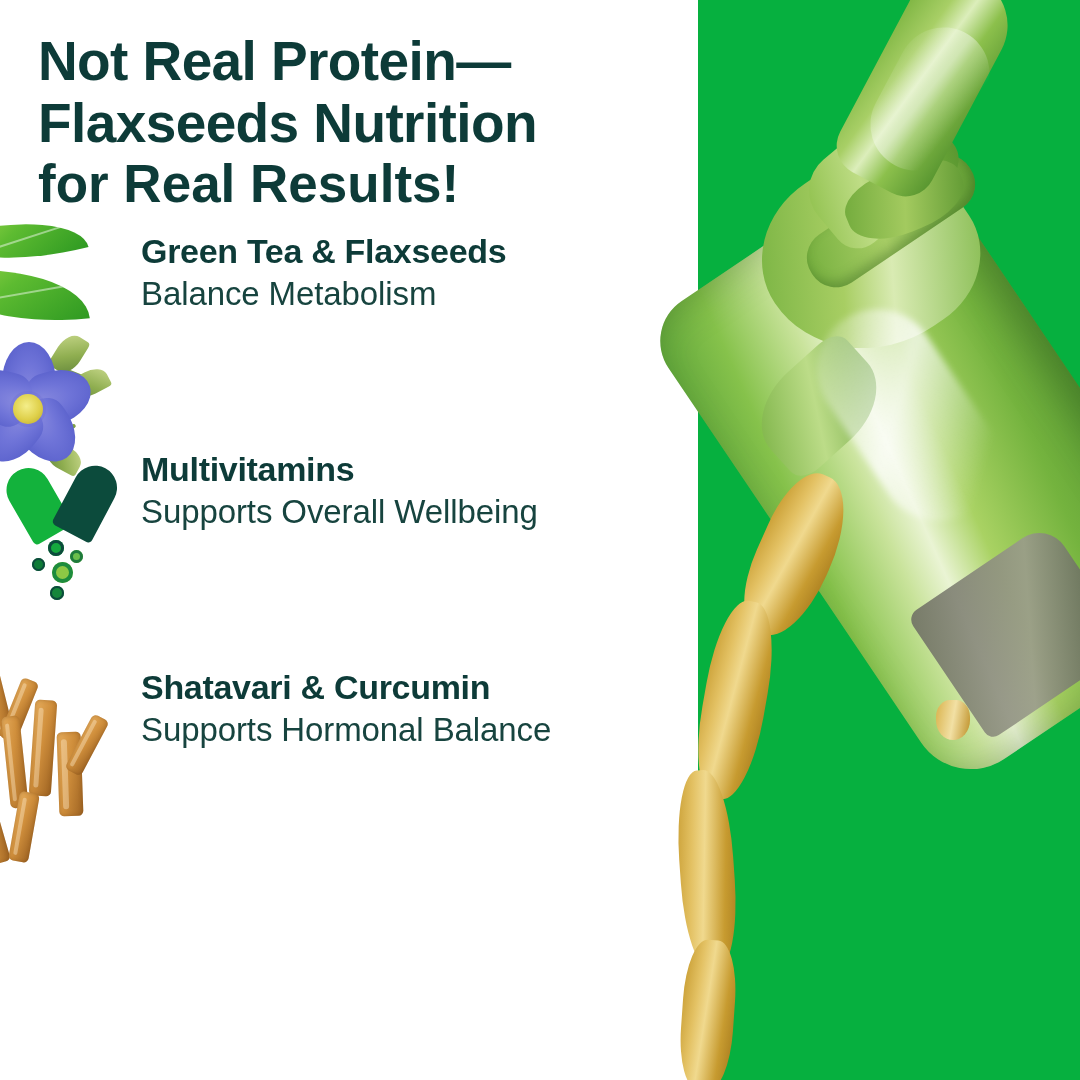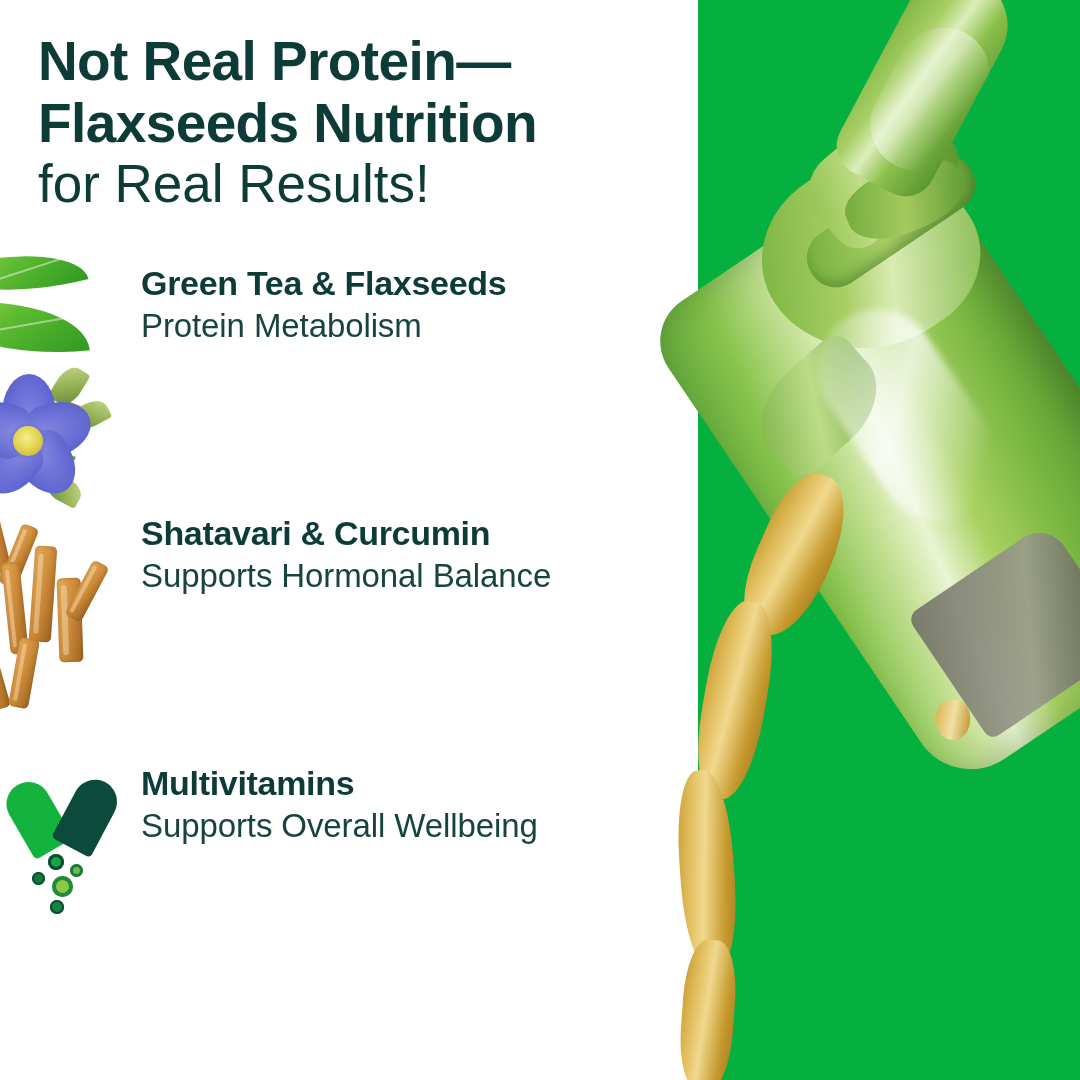--- a/index.html
+++ b/index.html
@@ -41,38 +41,37 @@
     color: #0D3B38;
     letter-spacing: -0.6px;
     white-space: nowrap;
   }
   .hl-bold {
     font-weight: 700;
     font-size: 55px;
     line-height: 62px;
   }
   .hl-light {
-    font-weight: 400;
+    font-weight: 700;
     font-size: 53px;
     line-height: 60px;
     letter-spacing: 0px;
   }
 
   
   .features {
     position: absolute;
     left: 0;
     top: 230px;
     width: 700px;
     z-index: 5;
   }
   .feature-row {
     position: relative;
     height: 218px;
-    margin-top: 32px;
   }
   .feature-text {
     position: absolute;
     left: 141px;
     top: 0;
   }
   .feature-title {
     color: #0D3B38;
     font-weight: 700;
     font-size: 34px;
@@ -394,59 +393,59 @@
           <div class="petal p1"></div>
           <div class="petal p2"></div>
           <div class="petal p3"></div>
           <div class="petal p4"></div>
           <div class="petal p5"></div>
           <div class="flower-center"></div>
         </div>
       </div>
       <div class="feature-text">
         <div class="feature-title">Green Tea &amp; Flaxseeds</div>
-        <div class="feature-sub">Protein Metabolism</div>
-      </div>
-    </div>
-
-    <div class="feature-row">
-      <div class="feature-visual r2-visual">
-
-        <div class="root" style="left:32px; top:-4px;  width:20px; height:70px; transform:rotate(-14deg);"></div>
-        <div class="root" style="left:56px; top:8px;   width:18px; height:64px; transform:rotate(22deg);"></div>
-
-        <div class="root" style="left:22px; top:52px;  width:20px; height:88px; transform:rotate(6deg);"></div>
-        <div class="root" style="left:52px; top:46px;  width:18px; height:92px; transform:rotate(-6deg);"></div>
-        <div class="root" style="left:78px; top:30px;  width:22px; height:96px; transform:rotate(4deg);"></div>
-        <div class="root" style="left:104px;top:62px;  width:24px; height:84px; transform:rotate(-2deg);"></div>
-        <div class="root" style="left:124px;top:44px;  width:18px; height:62px; transform:rotate(28deg);"></div>
-
-        <div class="root" style="left:28px; top:112px; width:18px; height:82px; transform:rotate(-16deg);"></div>
-        <div class="root" style="left:60px; top:122px; width:20px; height:70px; transform:rotate(10deg);"></div>
-
-      </div>
-      <div class="feature-text">
-        <div class="feature-title">Shatavari &amp; Curcumin</div>
-        <div class="feature-sub">Supports Hormonal Balance</div>
+        <div class="feature-sub">Balance Metabolism</div>
       </div>
     </div>
 
     <div class="feature-row">
       <div class="feature-visual r3-visual">
         <div class="cap-half cap-left"></div>
         <div class="cap-half cap-right"></div>
         <div class="gran g1"></div>
         <div class="gran g2"></div>
         <div class="gran g3"></div>
         <div class="gran g4"></div>
         <div class="gran g5"></div>
       </div>
       <div class="feature-text">
         <div class="feature-title">Multivitamins</div>
         <div class="feature-sub">Supports Overall Wellbeing</div>
+      </div>
+    </div>
+
+    <div class="feature-row">
+      <div class="feature-visual r2-visual">
+
+        <div class="root" style="left:32px; top:-4px;  width:20px; height:70px; transform:rotate(-14deg);"></div>
+        <div class="root" style="left:56px; top:8px;   width:18px; height:64px; transform:rotate(22deg);"></div>
+
+        <div class="root" style="left:22px; top:52px;  width:20px; height:88px; transform:rotate(6deg);"></div>
+        <div class="root" style="left:52px; top:46px;  width:18px; height:92px; transform:rotate(-6deg);"></div>
+        <div class="root" style="left:78px; top:30px;  width:22px; height:96px; transform:rotate(4deg);"></div>
+        <div class="root" style="left:104px;top:62px;  width:24px; height:84px; transform:rotate(-2deg);"></div>
+        <div class="root" style="left:124px;top:44px;  width:18px; height:62px; transform:rotate(28deg);"></div>
+
+        <div class="root" style="left:28px; top:112px; width:18px; height:82px; transform:rotate(-16deg);"></div>
+        <div class="root" style="left:60px; top:122px; width:20px; height:70px; transform:rotate(10deg);"></div>
+
+      </div>
+      <div class="feature-text">
+        <div class="feature-title">Shatavari &amp; Curcumin</div>
+        <div class="feature-sub">Supports Hormonal Balance</div>
       </div>
     </div>
 
   </div>
 
   <div class="bottle-stage">
     <div class="bottle-body"></div>
     <div class="bottle-base-shadow"></div>
     <div class="bottle-shoulder"></div>
     <div class="bottle-collar"></div>

